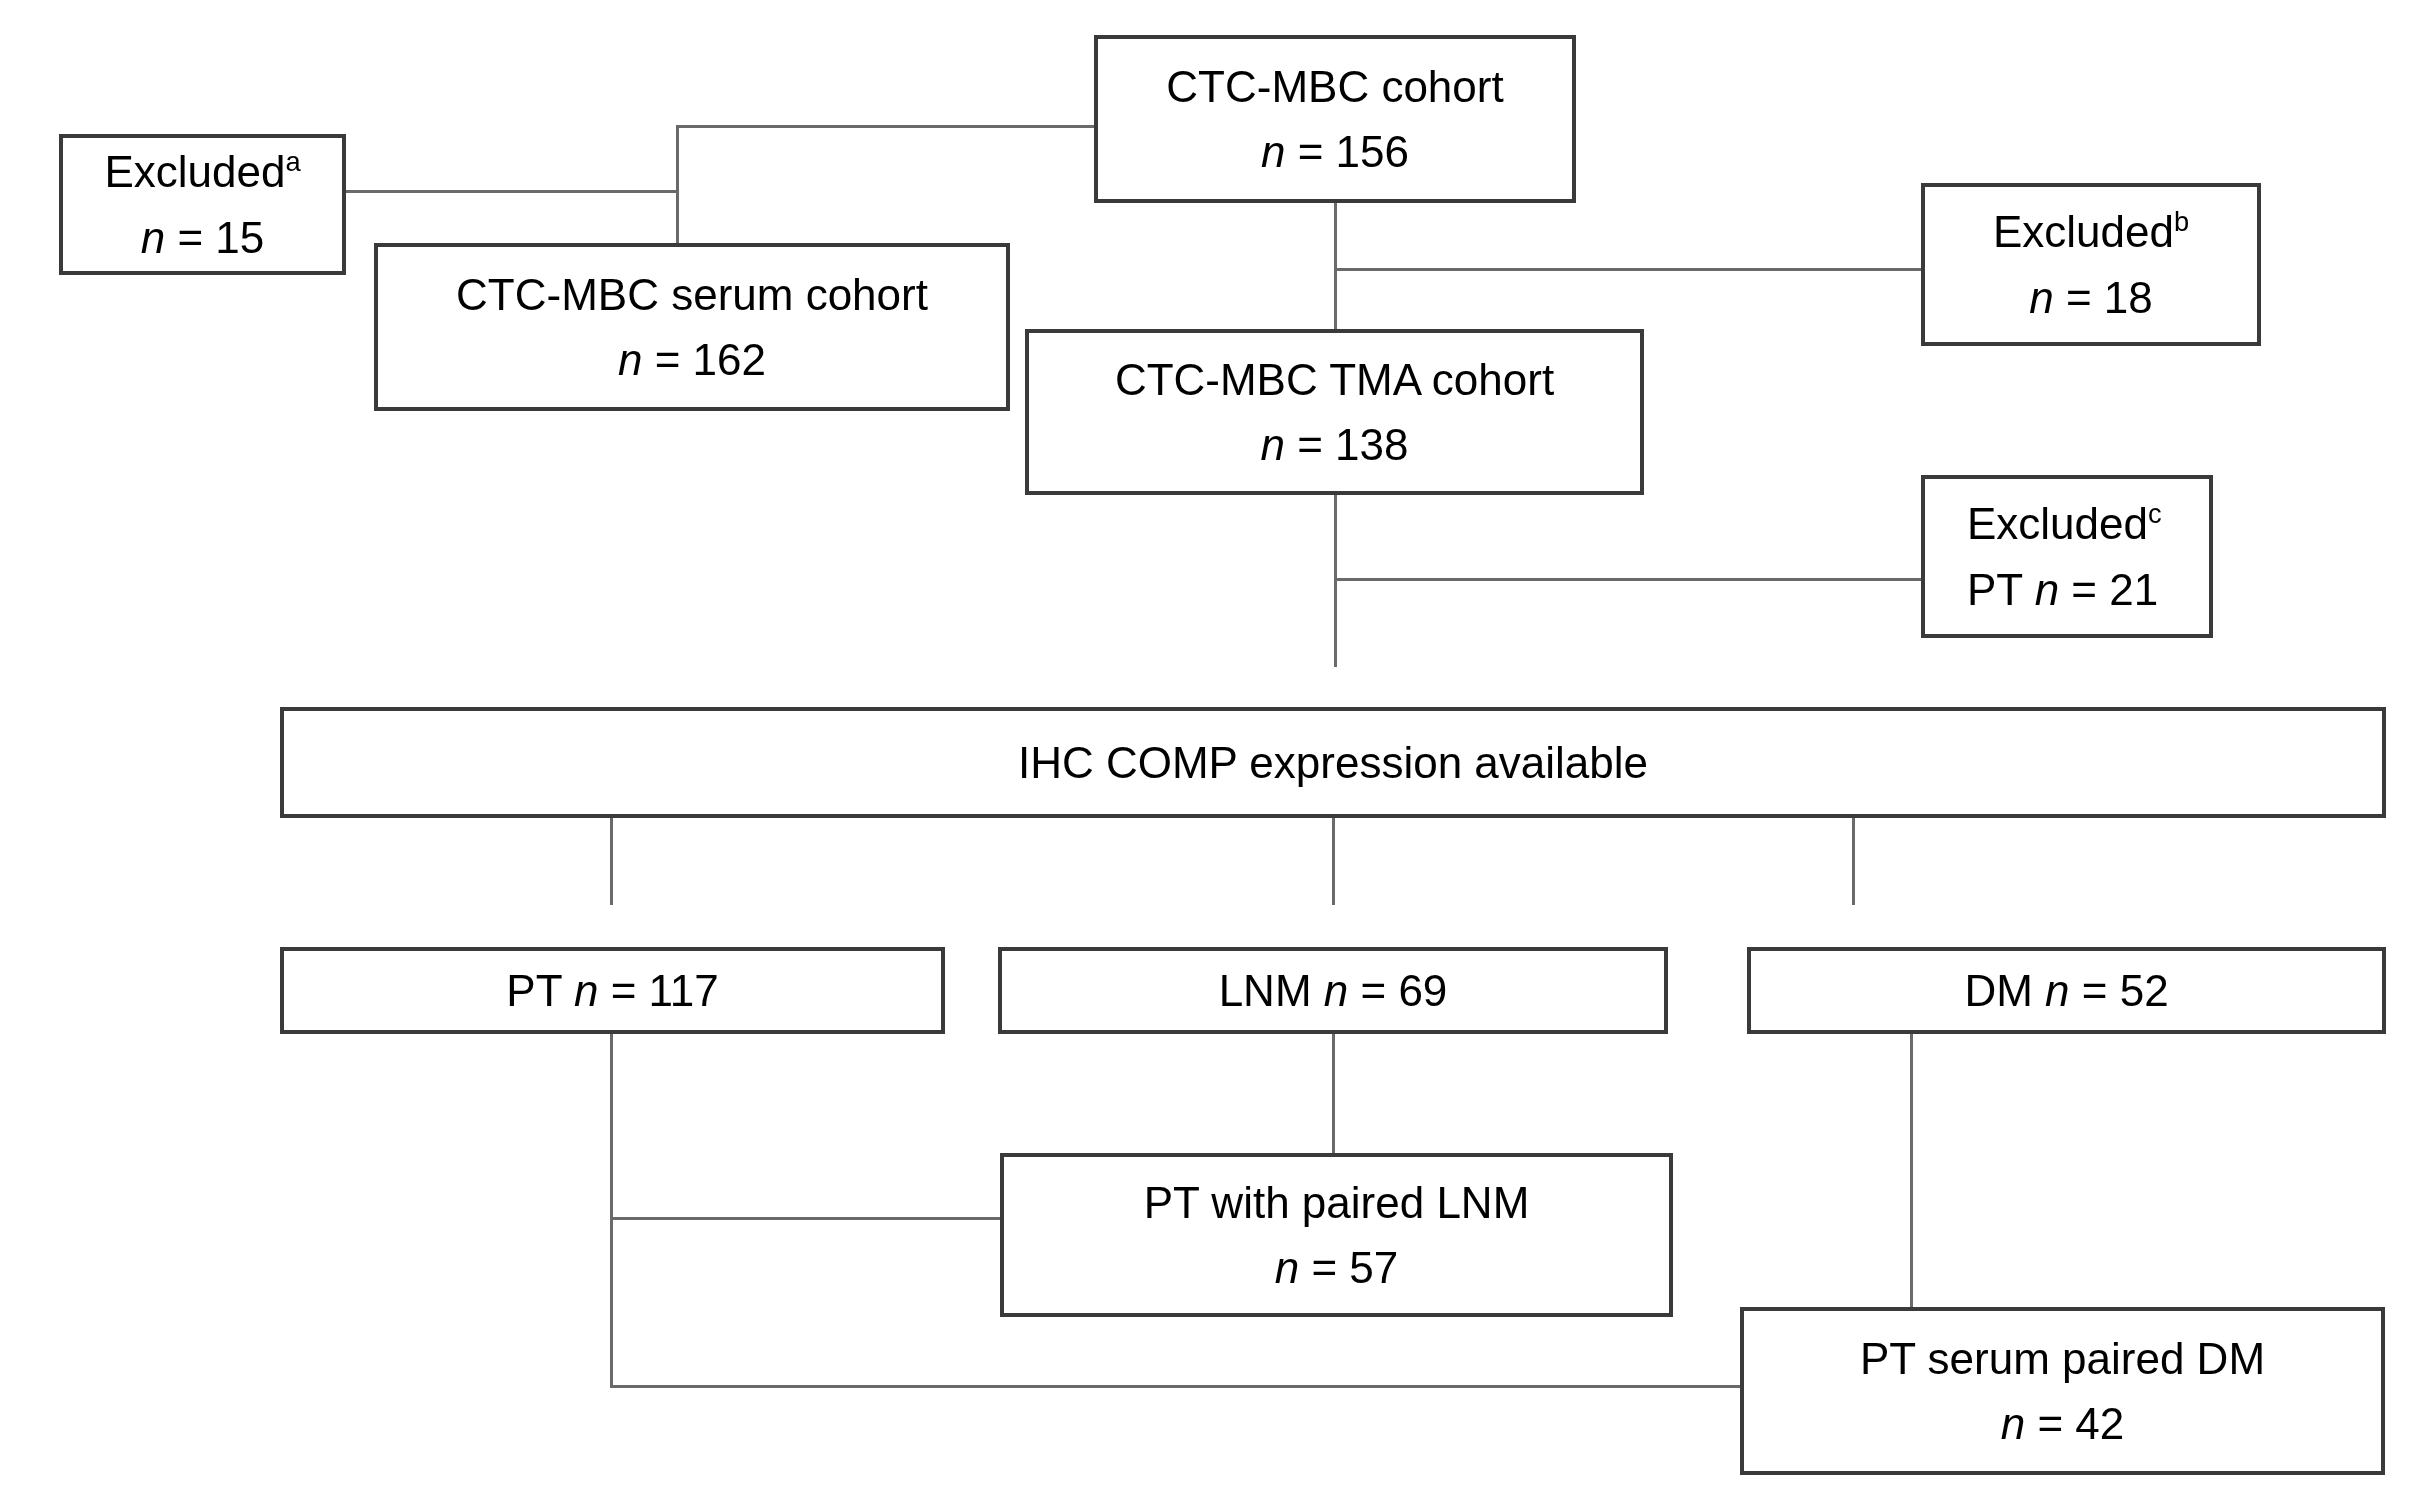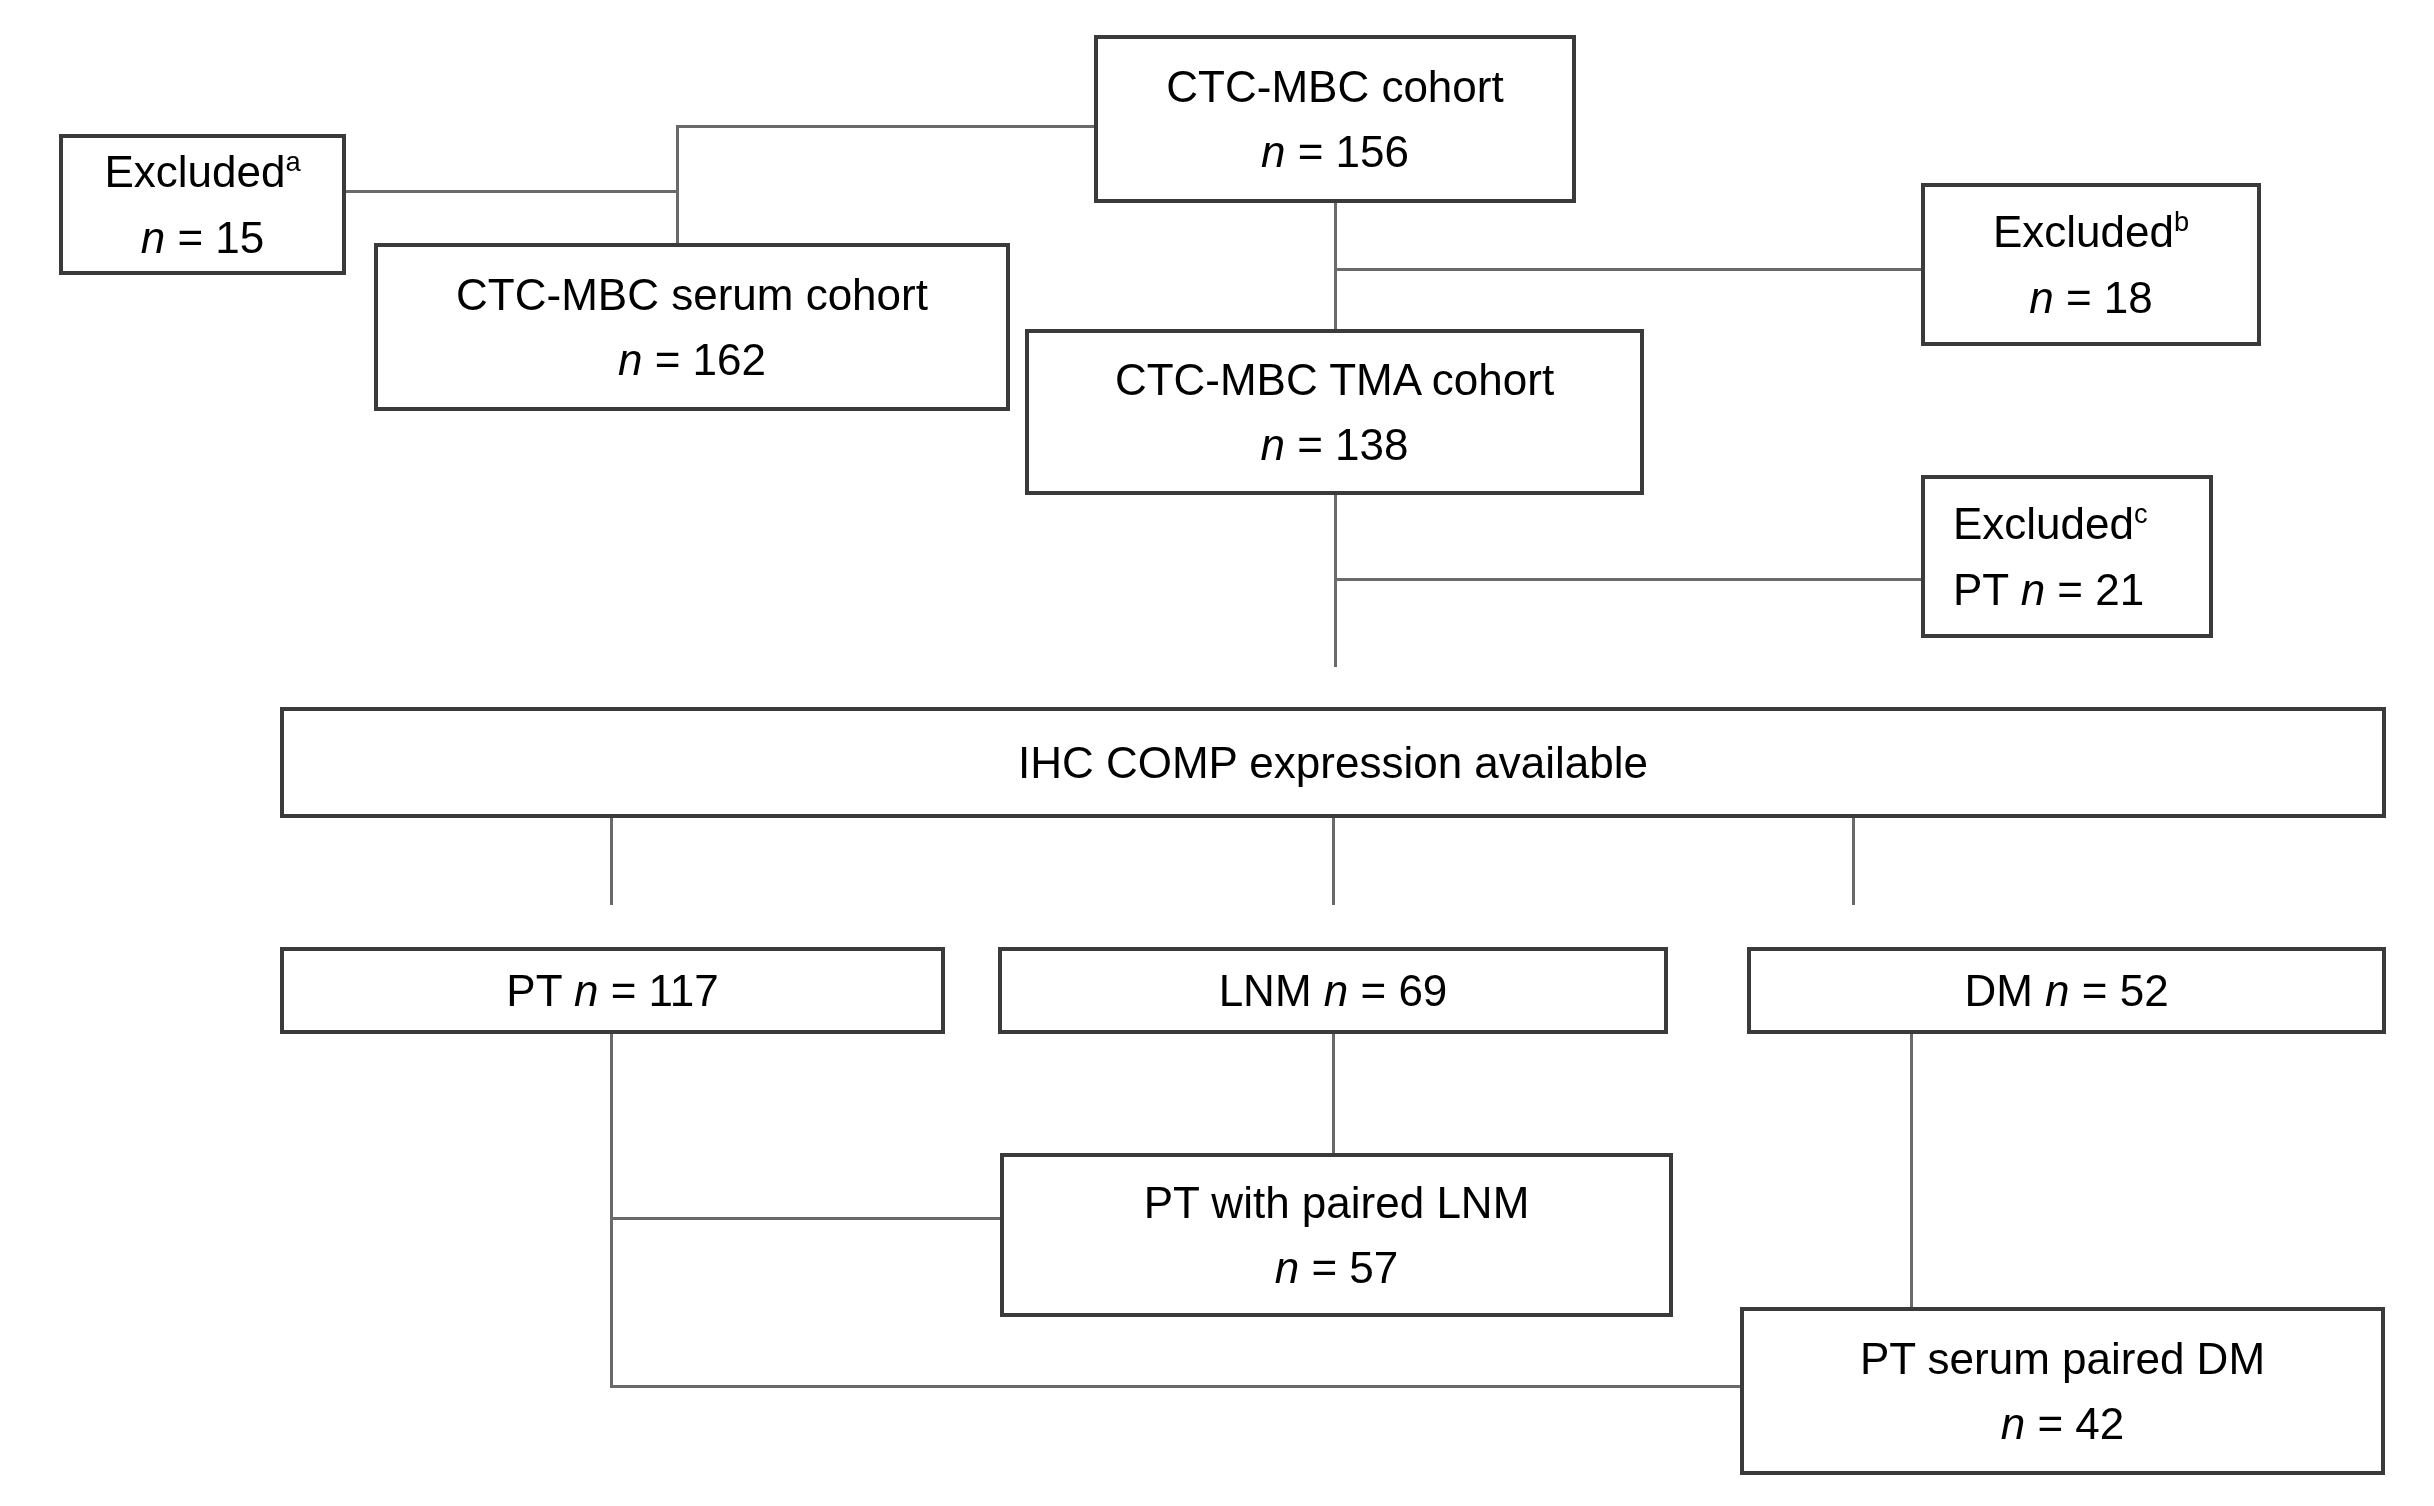--- a/index.html
+++ b/index.html
@@ -112,21 +112,21 @@
     </span>
   </div>
 
   <div class="node" style="left:1025px; top:329px; width:619px; height:166px;">
     <span class="line1">CTC-MBC TMA cohort</span>
     <span class="line2">
       <span class="ital">n</span><span> = 138</span>
     </span>
   </div>
 
-  <div class="node" style="left:1921px; top:475px; width:292px; height:163px; align-items:flex-start; padding-left:28px;">
+  <div class="node" style="left:1921px; top:475px; width:292px; height:163px; align-items:flex-start; padding-left:42px;">
     <span class="line1">
       <span>Excluded</span><sup>c</sup>
     </span>
     <span class="line2">
       <span>PT </span><span class="ital">n</span><span> = 21</span>
     </span>
   </div>
 
   <div class="node single" style="left:280px; top:663px; width:2106px; height:111px;">
     <span class="line1">IHC COMP expression available</span>

